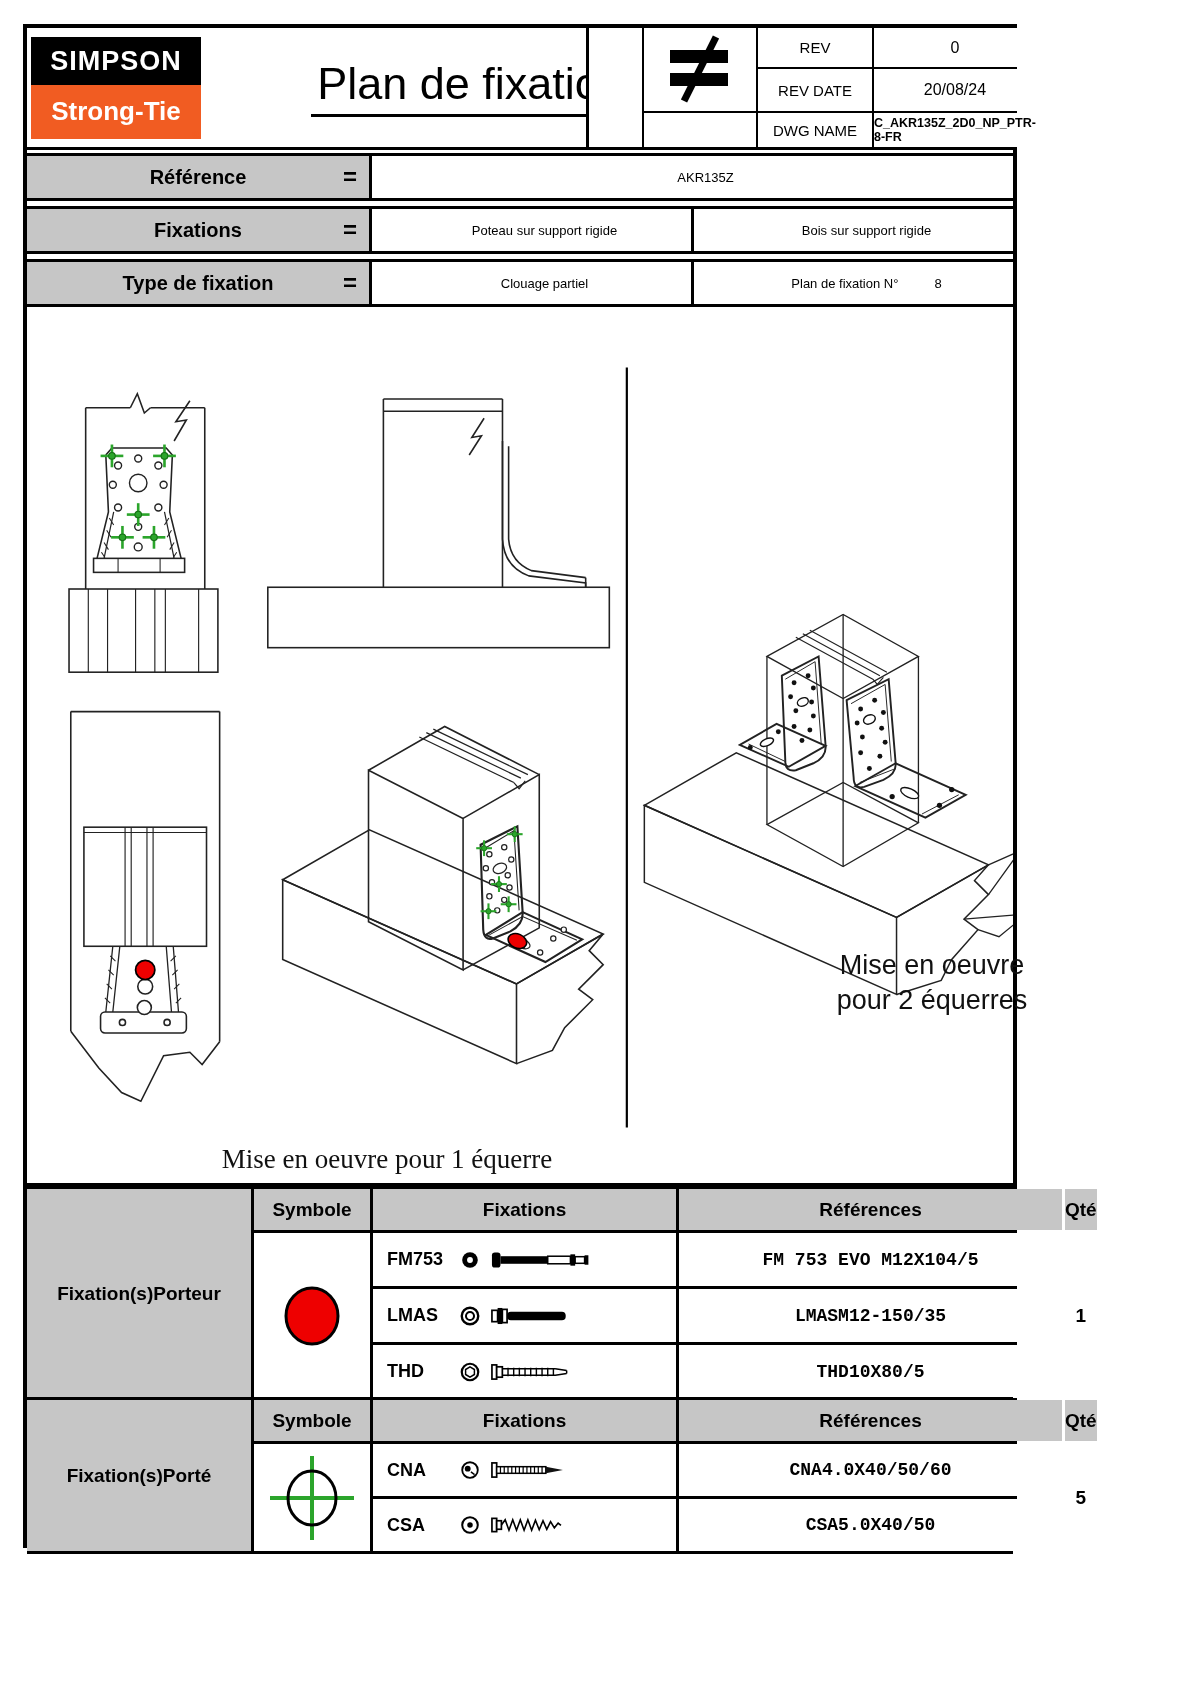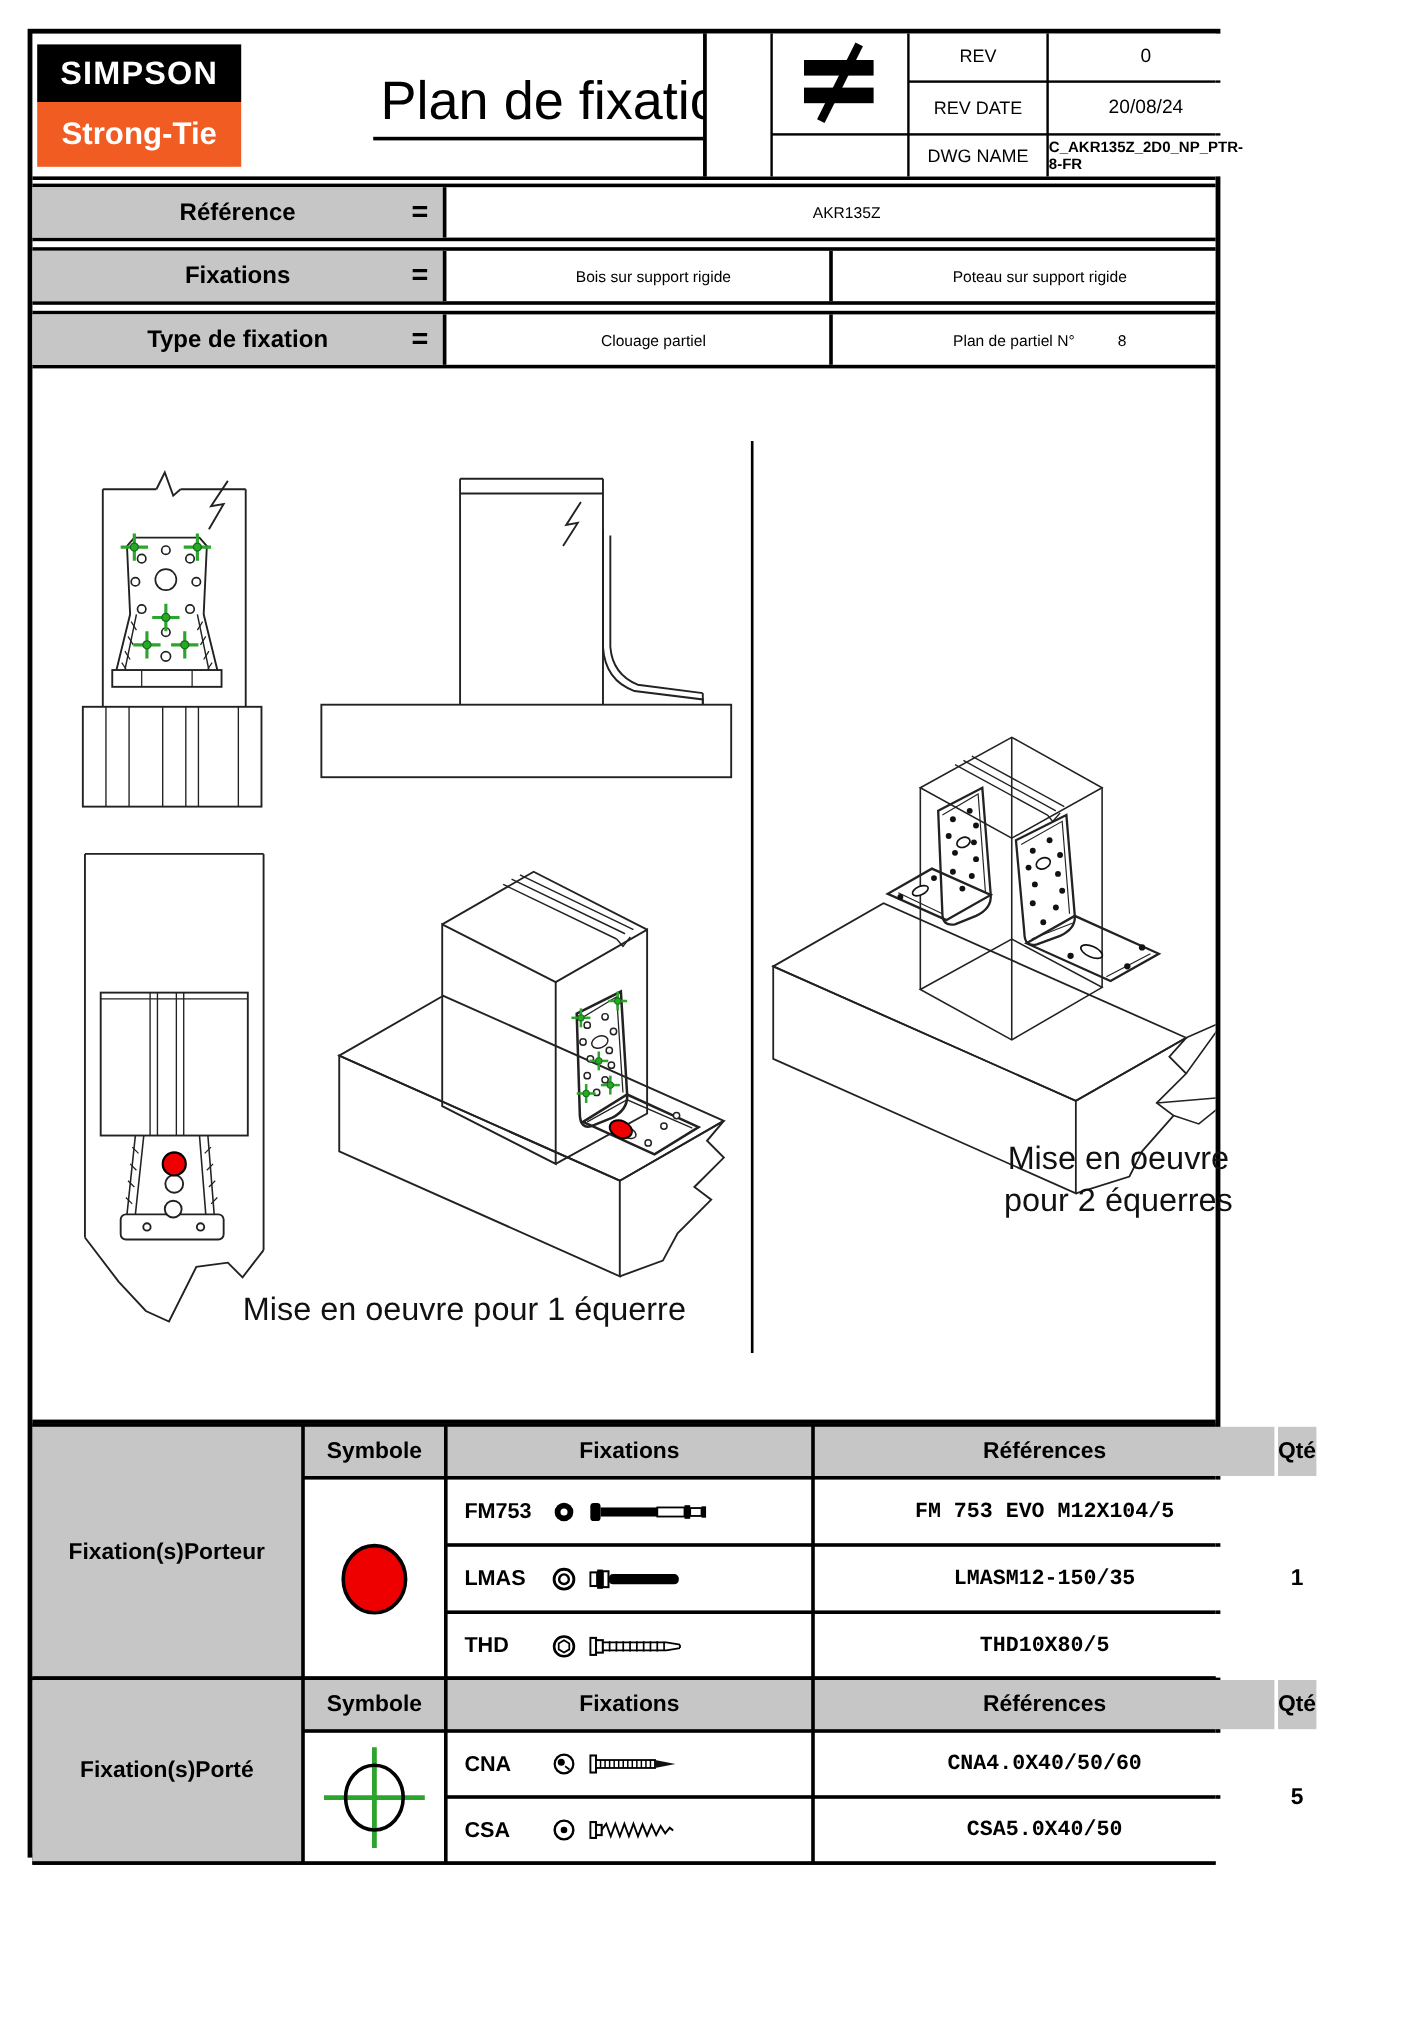--- a/index.html
+++ b/index.html
@@ -26,21 +26,21 @@
   .info-label{width:345px;background:#C6C6C6;border-right:3px solid #000;box-sizing:border-box;position:relative;display:flex;align-items:center;justify-content:center;font-weight:bold;font-size:20px;}
   .info-eq{position:absolute;right:12px;top:50%;transform:translateY(-50%);font-size:24px;font-weight:bold;}
   .info-vals{flex:1;display:flex;}
   .info-val{flex:1;display:flex;align-items:center;justify-content:center;font-size:13px;padding-left:26px;}
   .info-val + .info-val{border-left:3px solid #000;}
   .plan-num{margin-left:36px;}
   
   .drawing-area{position:absolute;left:0;top:284px;width:100%;height:874px;border-bottom:3px solid #000;box-sizing:border-box;}
   .drawing-area svg{position:absolute;left:0;top:0;width:100%;height:100%;}
   .caption{position:absolute;font-size:27px;text-align:center;color:#111;}
-  .caption-1{left:60px;top:764px;width:600px;}
+  .caption-1{left:60px;top:832px;width:600px;font-family:Liberation Serif, serif;}
   .caption-2{left:690px;top:636px;width:430px;line-height:1.3;}
   
   .fix-table{position:absolute;left:0;width:100%;background:#000;border-top:3px solid #000;border-bottom:3px solid #000;box-sizing:border-box;display:grid;gap:3px;
     grid-template-columns:224px 116px 303px 383px 1fr;}
   .t1{top:1158px;grid-template-rows:41px 53px 53px 53px;}
   .t2{top:1369px;grid-template-rows:41px 52px 52px;}
   .cell{background:#fff;display:flex;align-items:center;justify-content:center;box-sizing:border-box;}
   .hdr{background:#C6C6C6;font-weight:bold;font-size:19px;}
   .group-cell{background:#C6C6C6;font-weight:bold;font-size:19px;text-align:center;flex-direction:row;line-height:1.25;}
   .g-span3{grid-row:1 / span 4;}
@@ -92,33 +92,33 @@
     <div class="info-vals">
         <div class="info-val">AKR135Z</div>
       </div>
   </div>
   <div class="info-row" style="top:178px;">
     <div class="info-label">
         <span>Fixations</span>
         <span class="info-eq">=</span>
       </div>
     <div class="info-vals">
+      <div class="info-val">Poteau sur support rigide</div>
       <div class="info-val">Bois sur support rigide</div>
-      <div class="info-val">Poteau sur support rigide</div>
     </div>
   </div>
   <div class="info-row" style="top:231px;">
     <div class="info-label">
         <span>Type de fixation</span>
         <span class="info-eq">=</span>
       </div>
     <div class="info-vals">
       <div class="info-val">Clouage partiel</div>
       <div class="info-val">
-          <span>Plan de partiel N°</span>
+          <span>Plan de fixation N°</span>
           <span class="plan-num">8</span>
         </div>
     </div>
   </div>
 
   <div class="drawing-area">
     <svg viewBox="0 0 1126 868">
       <defs>
         <g id="gmark" stroke="#2BA52B" stroke-width="3">
           <line x1="-13" y1="0" x2="13" y2="0"></line>

